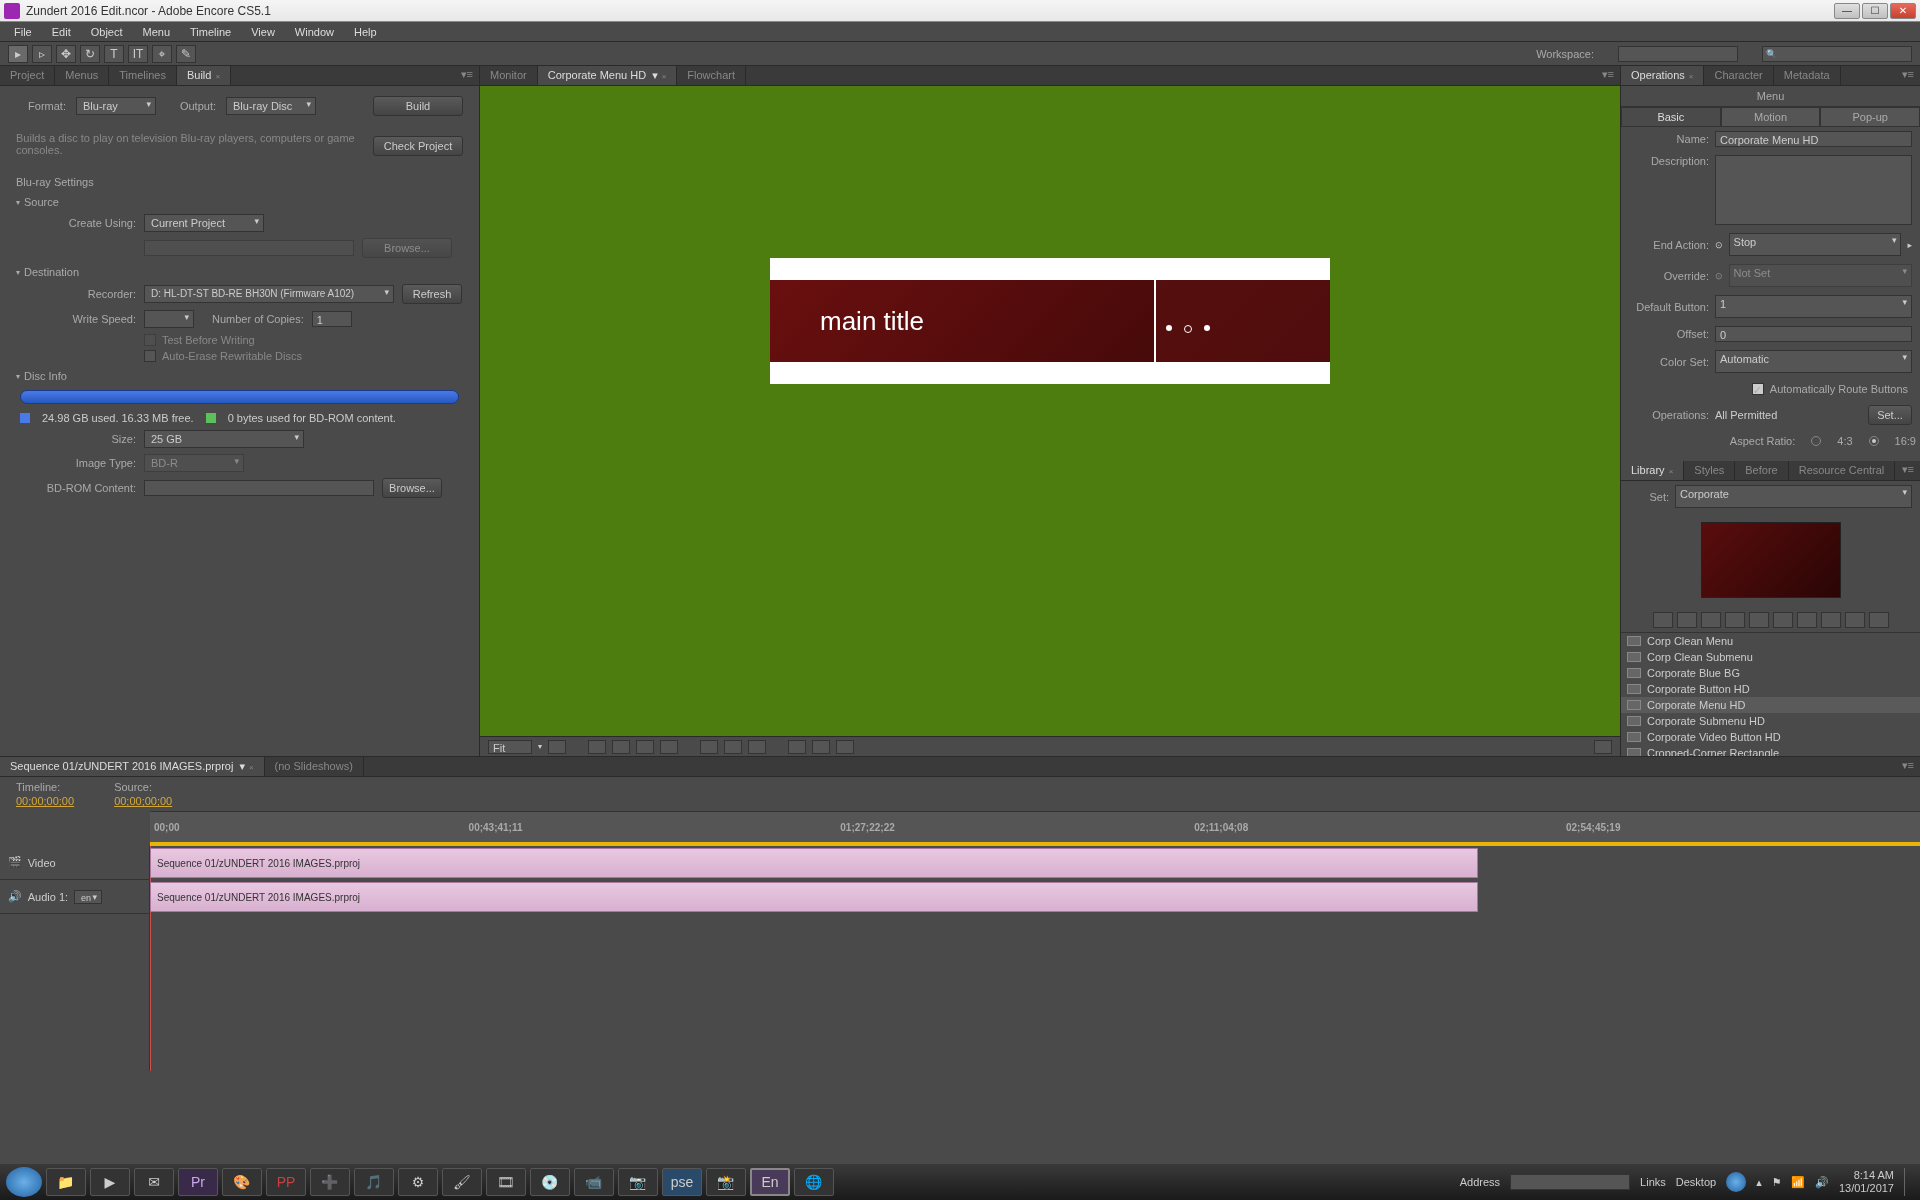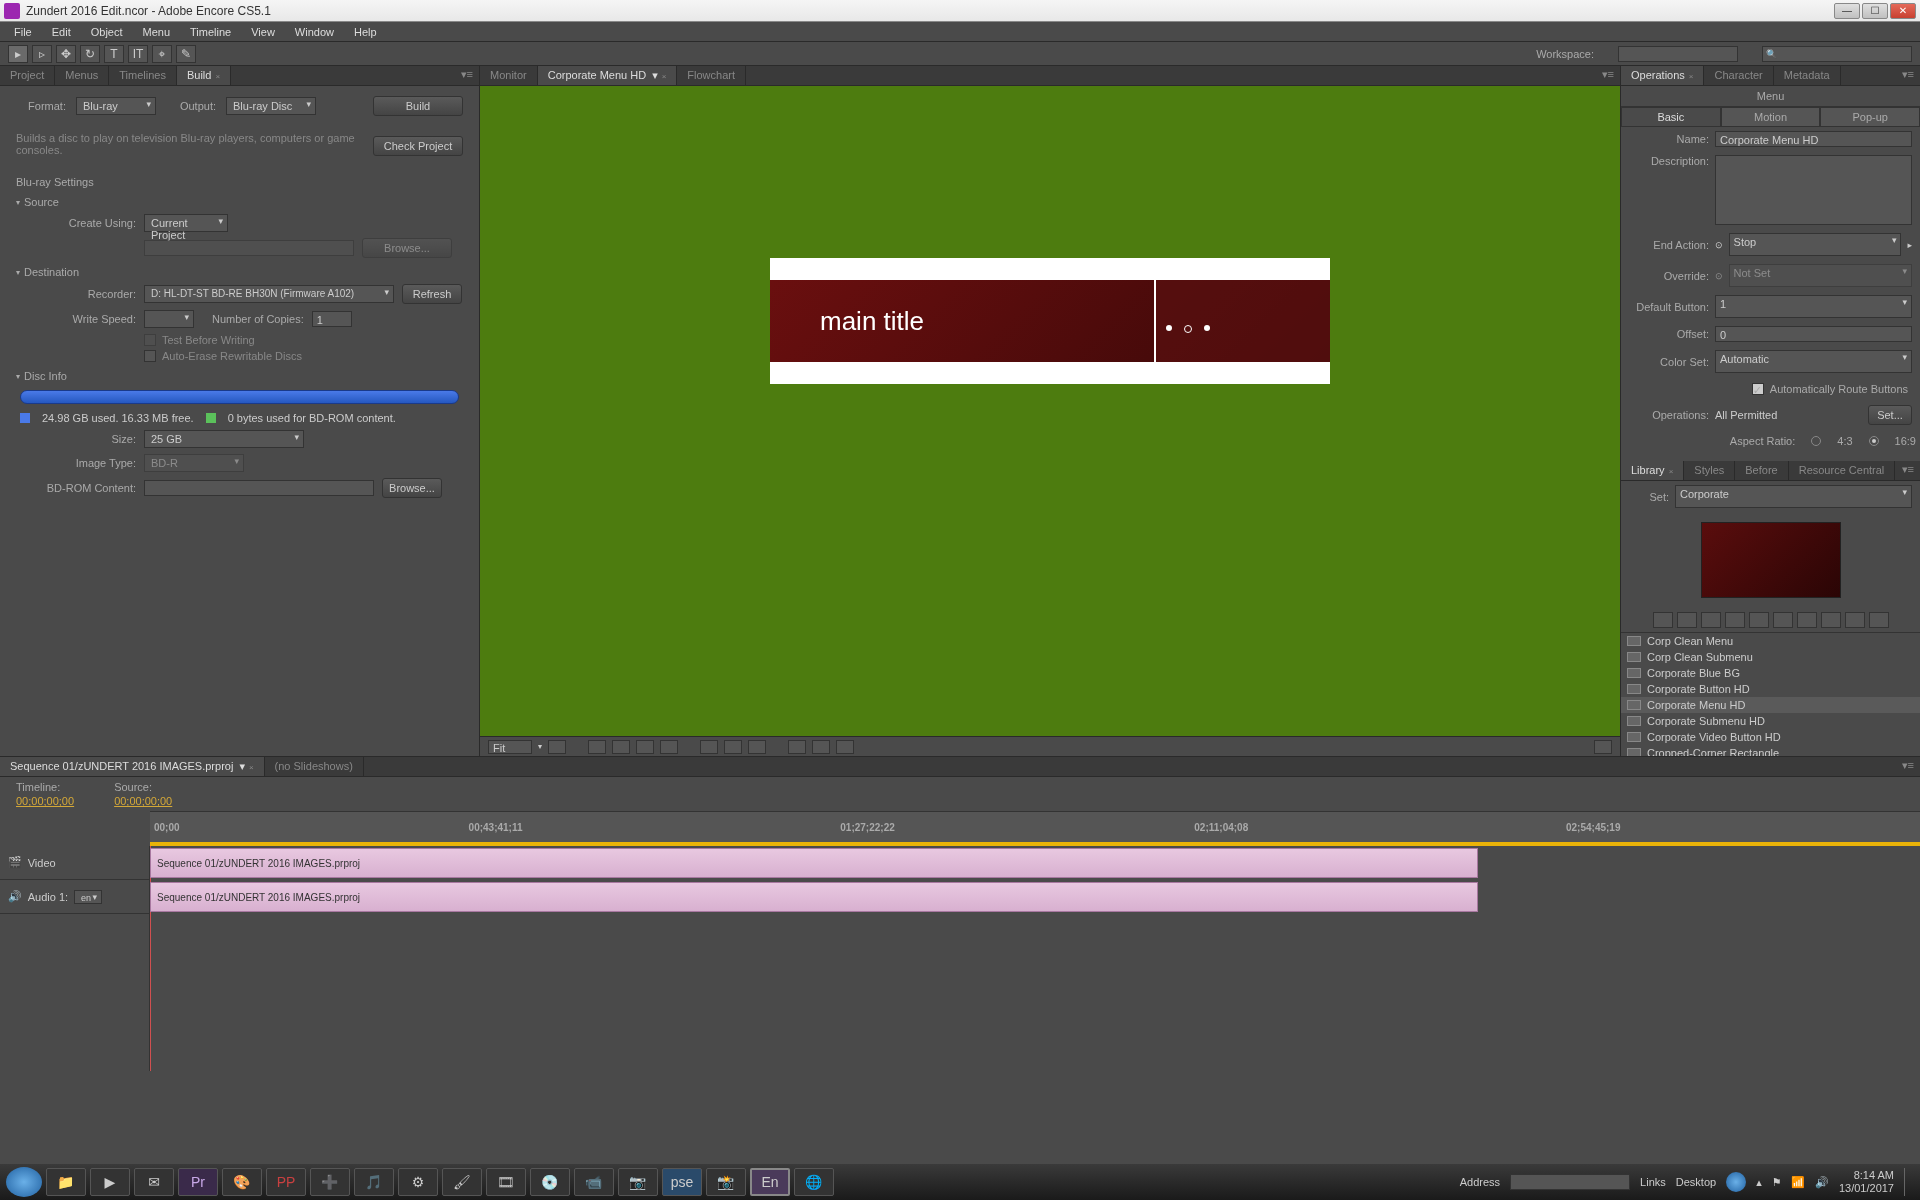--- a/index.html
+++ b/index.html
@@ -163,21 +163,21 @@
         <div class="build-btn">Build</div>
       </div>
       <div class="build-row">
         <div class="build-desc" style="flex:1">Builds a disc to play on television Blu-ray players, computers or game consoles.</div>
         <div class="build-btn">Check Project</div>
       </div>
       <div style="color:#aaa;margin:6px 0">Blu-ray Settings</div>
       <div class="section-header">Source</div>
       <div class="field-row">
         <span class="field-label">Create Using:</span>
-        <div class="build-select" style="width:84px">Current Project</div>
+        <div class="build-select" style="width:120px">Current Project</div>
       </div>
       <div class="field-row">
         <span class="field-label"></span>
         <div class="text-input" style="width:210px;opacity:0.5"></div>
         <div class="build-btn" style="opacity:0.5">Browse...</div>
       </div>
       <div class="section-header">Destination</div>
       <div class="field-row">
         <span class="field-label">Recorder:</span>
         <div class="build-select" style="width:250px;font-size:10px">D: HL-DT-ST BD-RE  BH30N (Firmware A102)</div>

